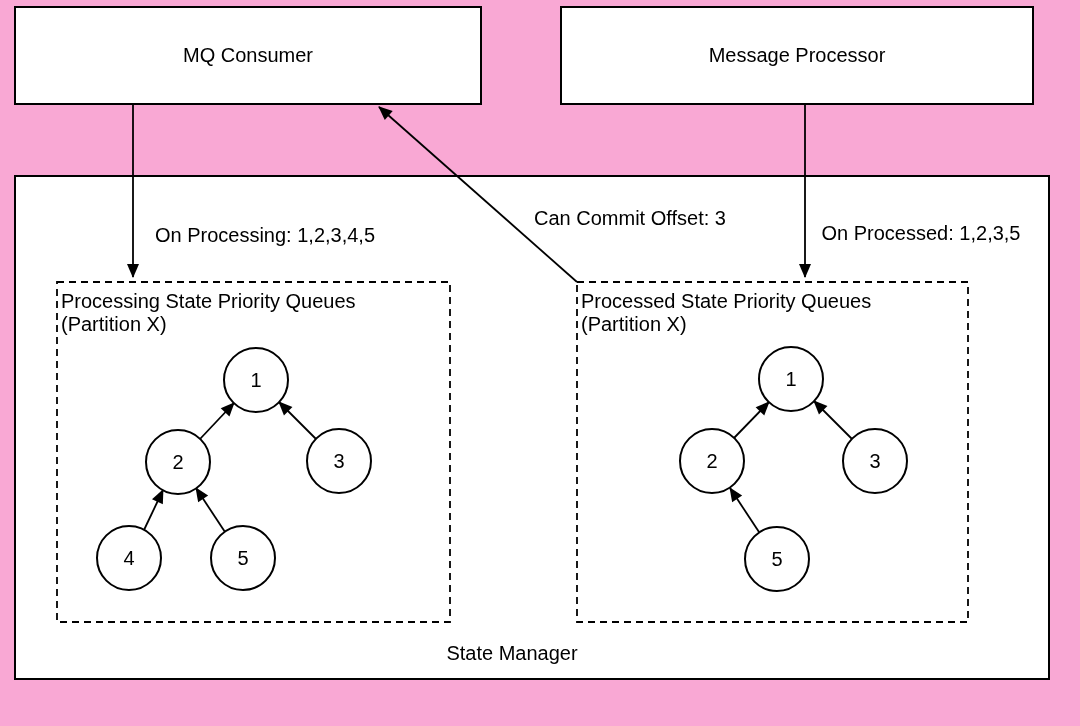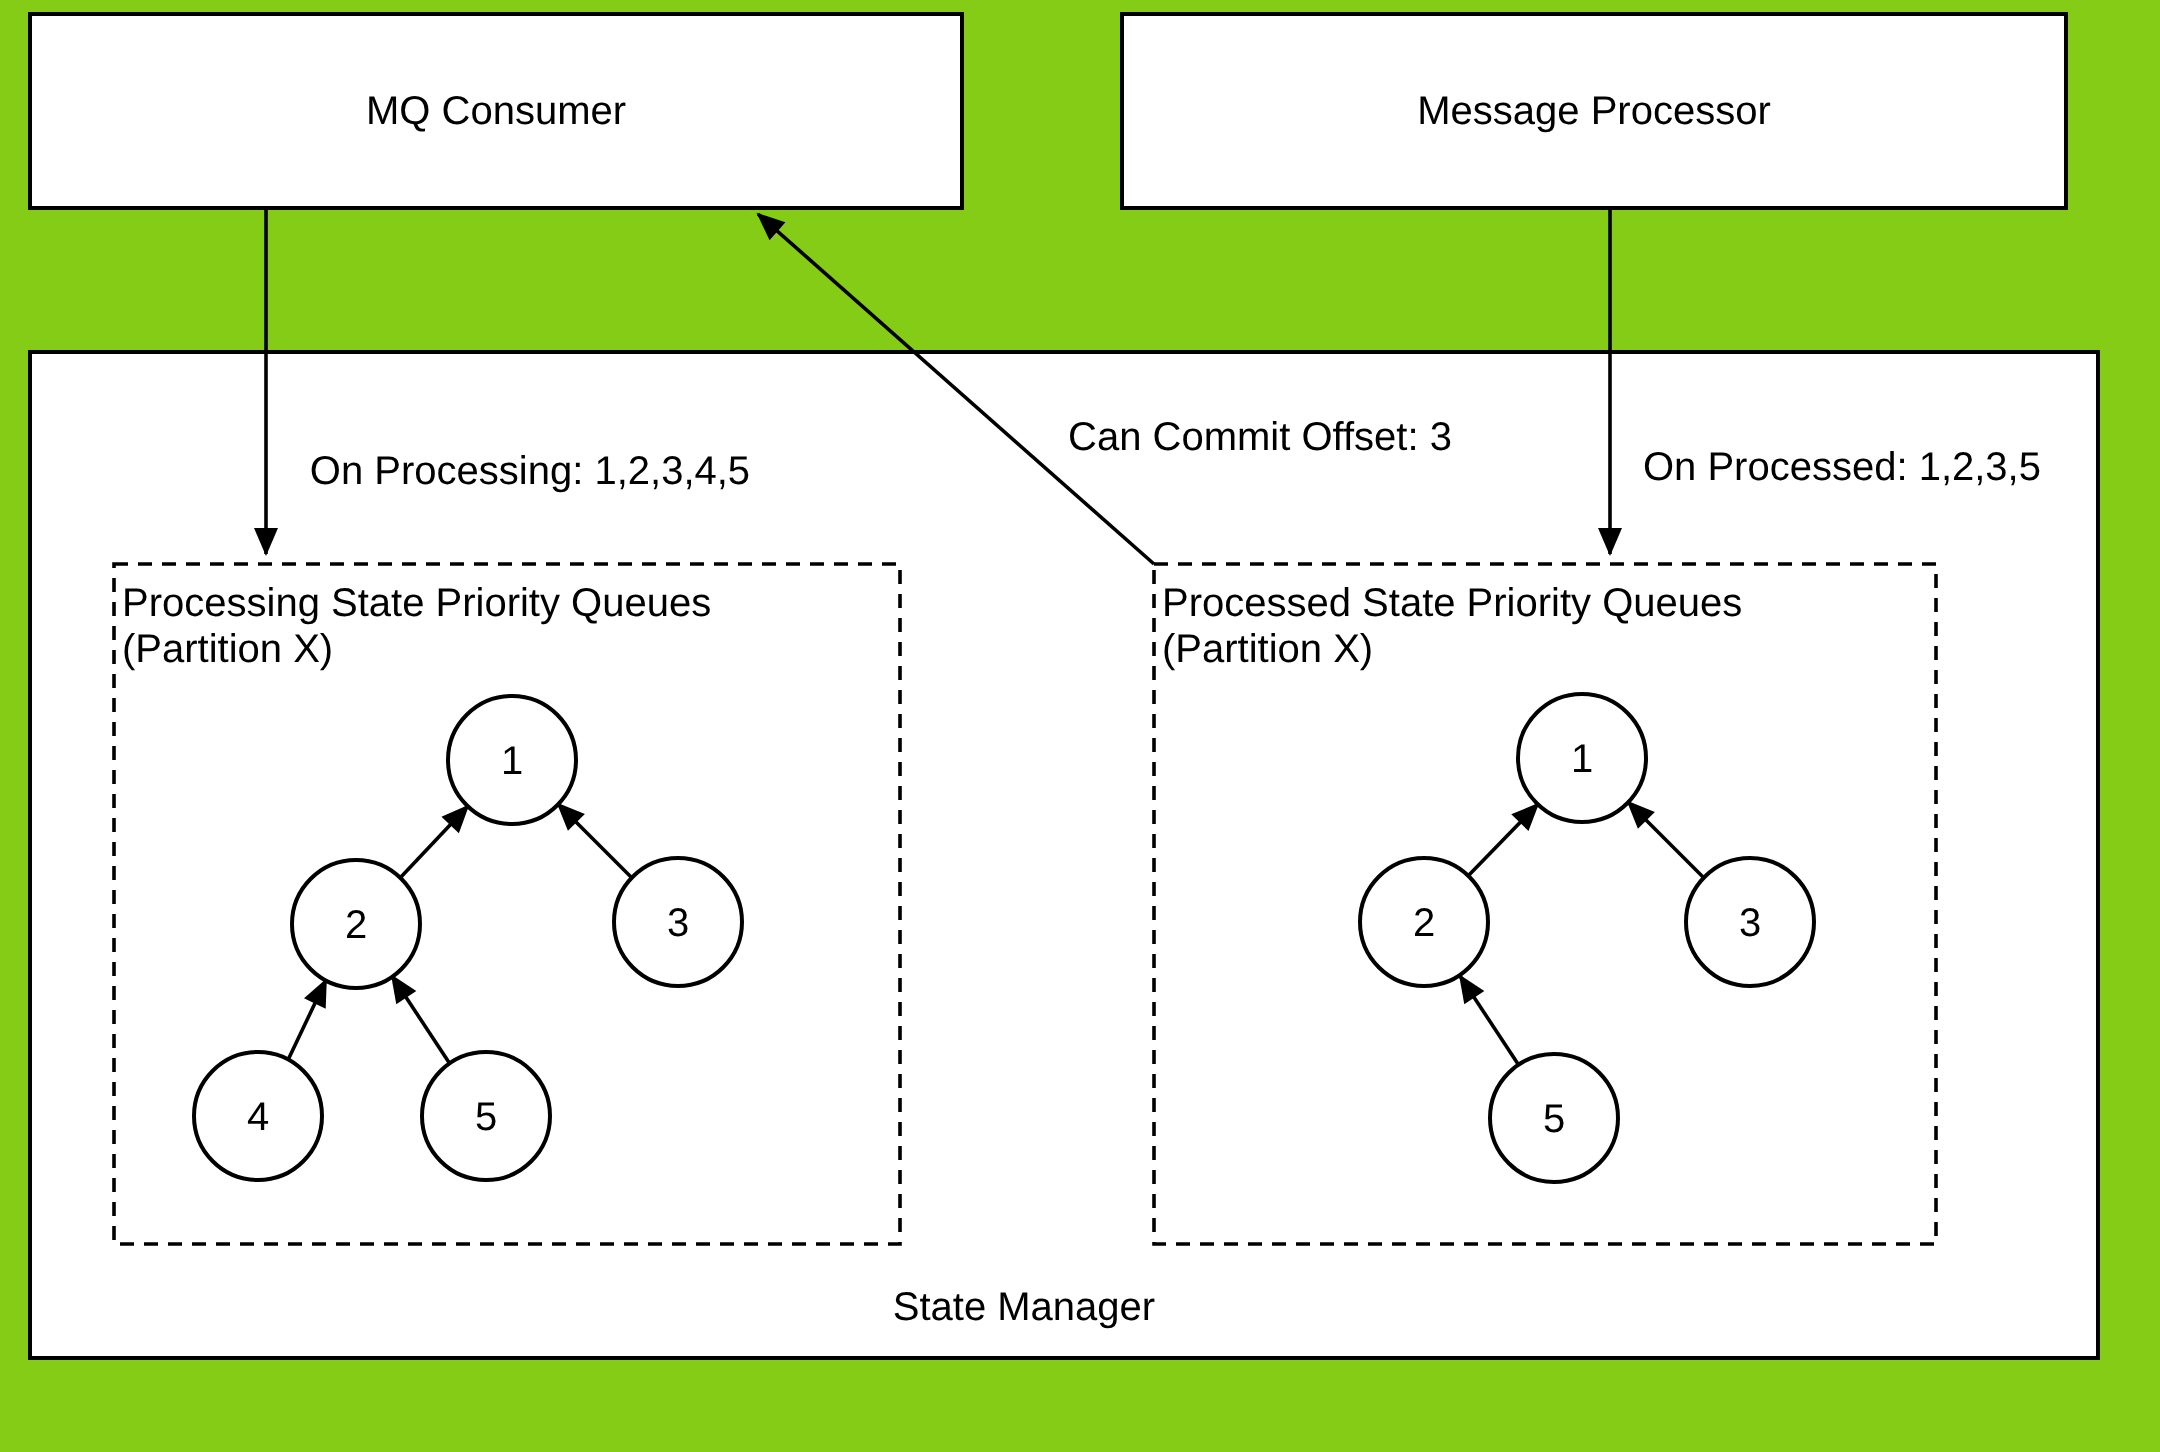--- a/index.html
+++ b/index.html
@@ -4,21 +4,21 @@
 <style>
   html, body {
     margin: 0;
     padding: 0;
     background: #ffffff;
   }
   .canvas {
     position: relative;
     width: 1080px;
     height: 726px;
-    background: #84cc16;
+    background: #f9a8d4;
     font-family: "Liberation Sans", sans-serif;
   }
   svg text {
     font-family: "Liberation Sans", sans-serif;
     font-size: 20px;
     fill: #000000;
   }
   svg .node-label { font-size: 20px; }
   svg .shape {
     fill: #ffffff;

